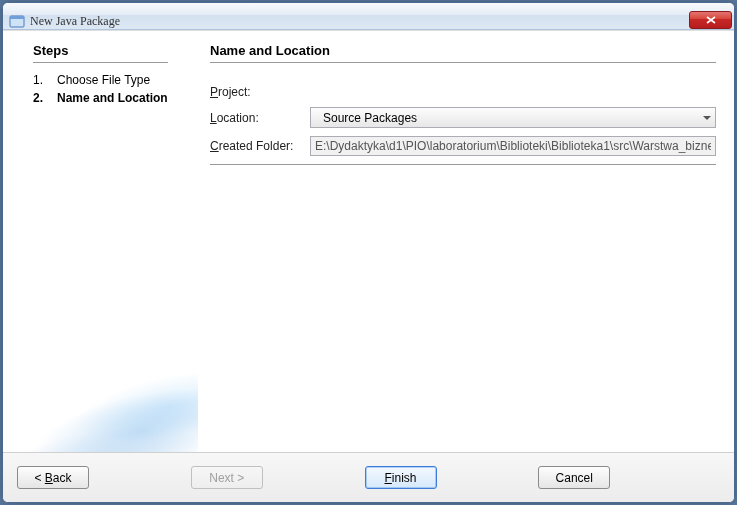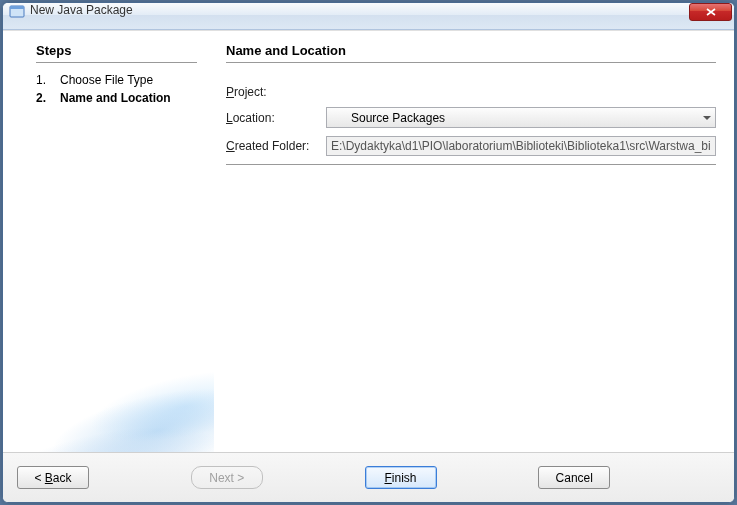--- a/index.html
+++ b/index.html
@@ -22,22 +22,23 @@
     box-shadow: 0 0 8px rgba(0,0,0,0.3);
     display: flex;
     flex-direction: column;
     overflow: hidden;
   }
   .titlebar {
     height: 27px;
     background: linear-gradient(to bottom, #f9fbfd 0%, #e3ecf6 45%, #d3e0ef 46%, #dde8f4 100%);
     border-bottom: 1px solid #b0c4de;
     display: flex;
-    align-items: flex-start;
+    align-items: flex-end;
     padding: 0 2px 0 6px;
+    font-family: Liberation Serif, serif;
   }
   .titlebar .app-icon {
     width: 16px; height: 16px;
     margin-right: 5px;
   }
   .titlebar .title {
     flex: 1;
     color: #333;
     font-size: 12px;
   }
@@ -55,25 +56,24 @@
     cursor: pointer;
   }
   .content {
     flex: 1;
     display: flex;
     background: #fff;
     border-top: 1px solid #e0e0e0;
   }
   .sidebar {
     width: 195px;
-    padding: 12px 17px;
+    padding: 12px 30px;
     position: relative;
     background: #fff;
     overflow: hidden;
-    margin-left: 16px;
   }
   .sidebar::before {
     content: "";
     position: absolute;
     left: -60px;
     bottom: -40px;
     width: 320px;
     height: 180px;
     background:
       radial-gradient(ellipse 180px 60px at 60% 70%, rgba(100,170,230,0.35) 0%, rgba(100,170,230,0) 60%),
@@ -142,21 +142,21 @@
     background: #f1f1f1;
     color: #555;
   }
   .form-row .combo {
     flex: 1;
     height: 21px;
     border: 1px solid #abadb3;
     background: linear-gradient(to bottom, #fdfdfd, #e7e7e7);
     display: flex;
     align-items: center;
-    padding-left: 24px;
+    padding-left: 12px;
     position: relative;
     font-size: 12px;
   }
   .form-row .combo .arrow {
     position: absolute;
     right: 4px;
     top: 50%;
     transform: translateY(-50%);
     width: 0; height: 0;
     border-left: 4px solid transparent;
@@ -188,21 +188,20 @@
     border: 1px solid #8a8a8a;
     border-radius: 3px;
     background: linear-gradient(to bottom, #fdfdfd, #e5e5e5);
     cursor: pointer;
   }
   .footer button:disabled {
     color: #a0a0a0;
     border-color: #c0c0c0;
     background: linear-gradient(to bottom, #f6f6f6, #eeeeee);
     cursor: default;
-    border-radius: 10px;
   }
   .footer button.primary {
     border-color: #3b7dd8;
     background: linear-gradient(to bottom, #f4f9ff, #d6e8fb);
     box-shadow: 0 0 0 1px rgba(80,150,230,0.4) inset;
     padding-left: 10px;
   }
   .footer .u { text-decoration: underline; }
   .footer .spacer { width: 8px; }
 </style>

